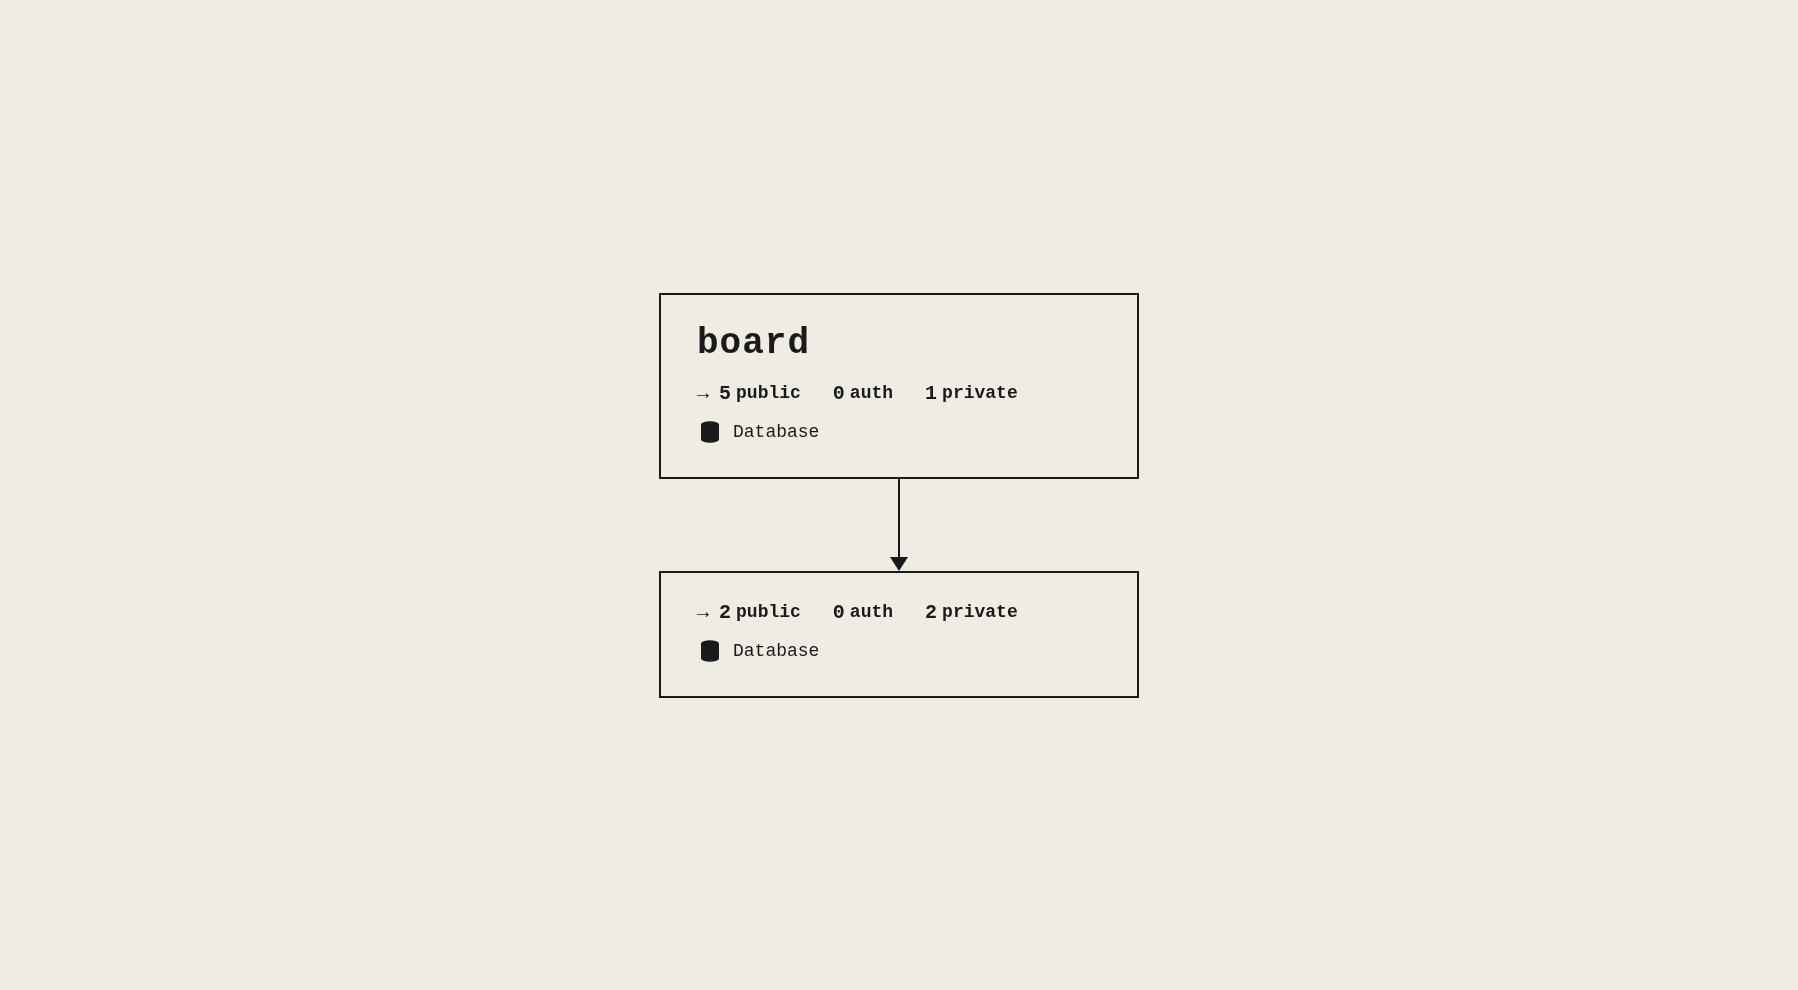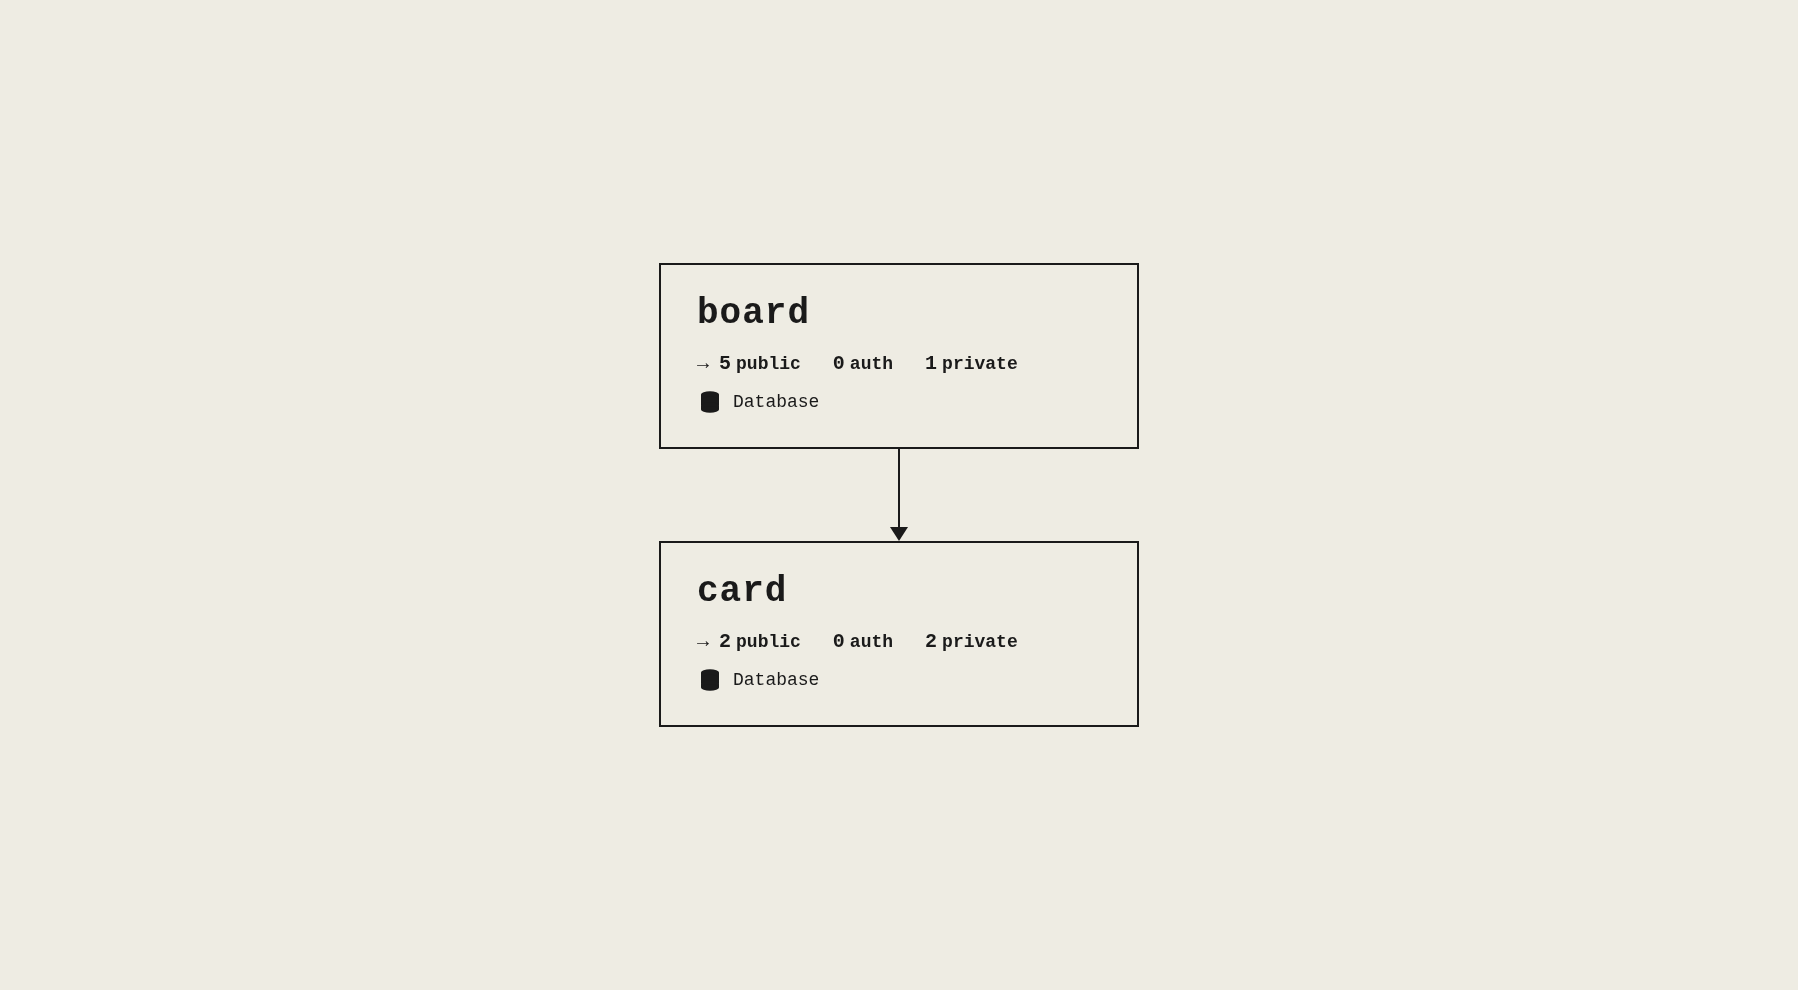--- a/index.html
+++ b/index.html
@@ -163,21 +163,20 @@
       </span>
       <span>Database</span>
     </div>
   </div>
 
   <div class="connector-wrapper">
     <div class="connector"></div>
   </div>
 
   <div class="node-box">
-    <div class="node-title">card</div>
     <div class="node-stats">
       <span class="arrow-right">→</span>
       <span class="stat-item">
         <span class="stat-number">2</span>
         <span class="stat-label">public</span>
       </span>
       <span class="stat-item">
         <span class="stat-number">0</span>
         <span class="stat-label">auth</span>
       </span>

